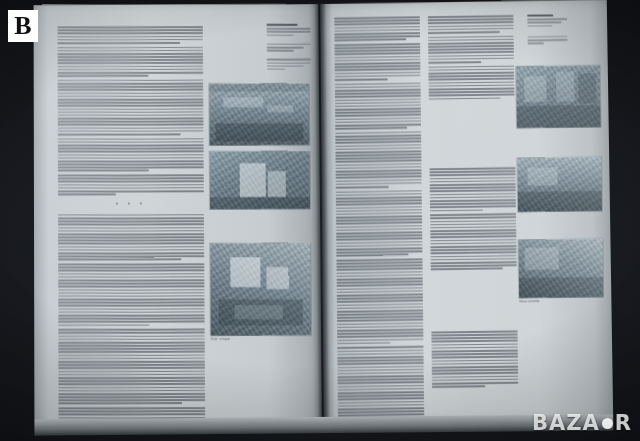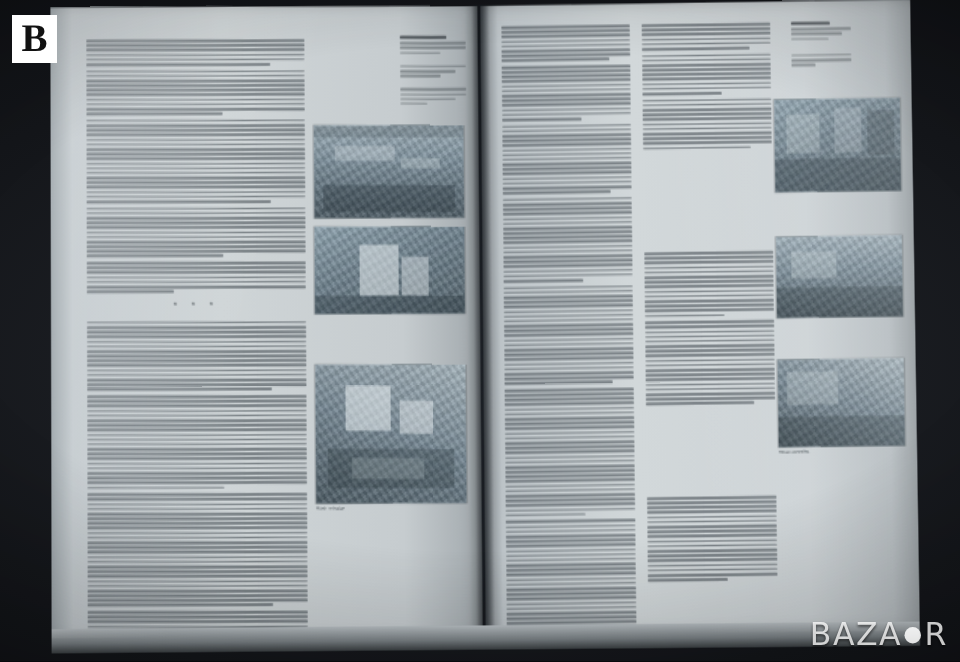--- a/index.html
+++ b/index.html
@@ -188,21 +188,21 @@
     pointer-events: none;
     background: radial-gradient(120% 85% at 50% 45%, rgba(0,0,0,0) 45%, rgba(0,0,0,.38) 100%);
   }
 
   
   .wm-bazar {
     position: absolute;
     right: 8px;
     bottom: 6px;
     font-family: "DejaVu Sans", sans-serif;
-    font-weight: normal;
+    font-weight: bold;
     font-size: 21px;
     letter-spacing: 1px;
     color: rgba(255,255,255,.78);
     text-shadow: 0 1px 2px rgba(0,0,0,.6);
     display: flex;
     align-items: center;
     gap: 1px;
     justify-content: flex-end;
   }
   .wm-bazar .dot {

